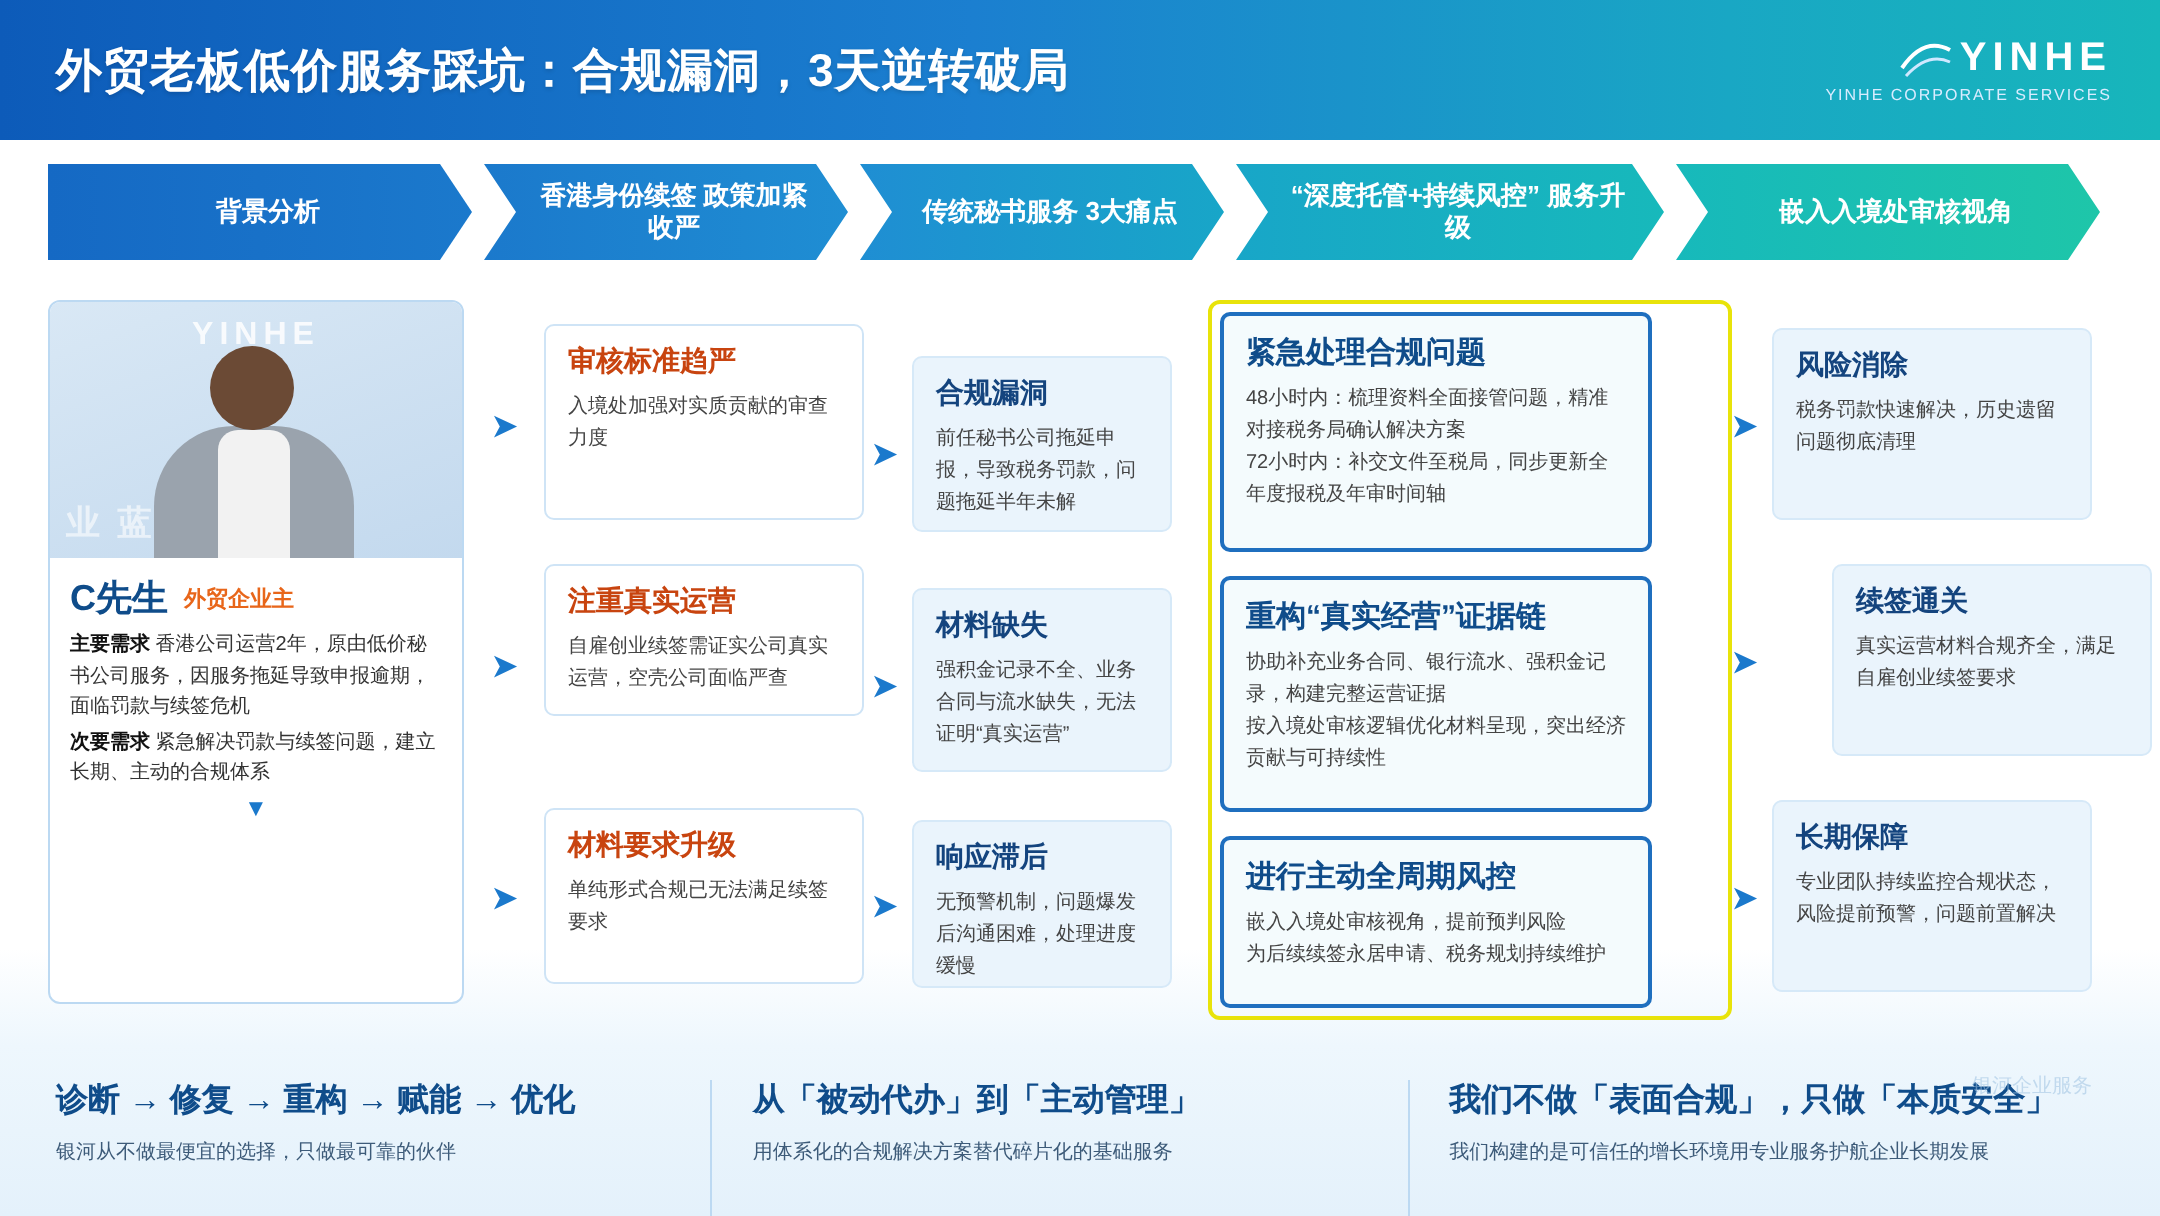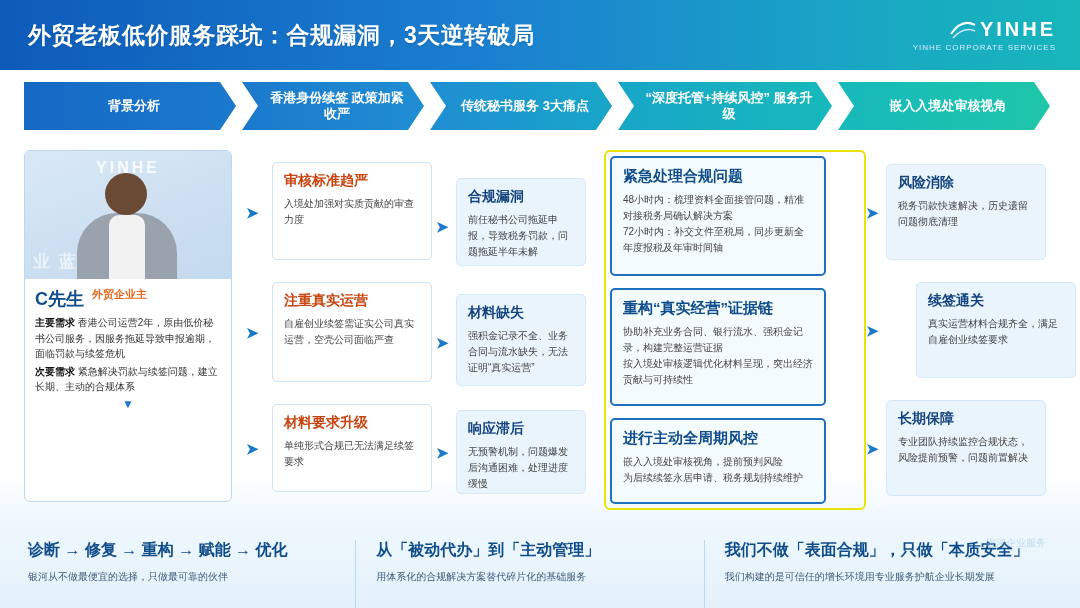--- a/index.html
+++ b/index.html
@@ -79,21 +79,21 @@
     background:#6b4a35;
   }
   .person-body {
     position:absolute; left:52px; top:62px; width:100px; height:70px;
     background:#9aa3ad; border-radius:40px 40px 0 0;
   }
   .person-shirt {
     position:absolute; left:84px; top:64px; width:36px; height:64px;
     background:#f2f2f2; border-radius:10px 10px 0 0;
   }
-  .prof-name { padding: 8px 10px 2px; display:flex; align-items:flex-start; gap:8px; }
+  .prof-name { padding: 8px 10px 2px; display:flex; align-items:center; gap:8px; }
   .prof-name .nm { font-size: 18px; font-weight: bold; color:#0f4c8a; }
   .prof-name .rl { font-size: 11px; font-weight: bold; color:#e8661a;font-family:Liberation Serif, serif; }
   .prof-text { padding: 2px 10px 0; font-size: 10px; color:#333; line-height: 1.55; }
   .prof-text b { color: #111; }
   .prof-arrow { text-align:center; color:#1b79cc; font-size: 12px; line-height: 1; margin: 3px 0 2px; }
   .bullets { padding: 0 8px; }
   .bullet {
     font-size: 10px; color:#1b4f86; line-height:1.5; padding: 2px 4px 2px 12px;
     position: relative; background:#eaf4fc; margin-bottom: 3px; border-radius:3px;
   }
@@ -106,21 +106,21 @@
   .box {
     position: absolute; border-radius: 5px; padding: 9px 11px;
     background: #ffffff;
   }
   .box .bt { font-size: 14px; font-weight: bold; margin-bottom: 6px; }
   .box .bx { font-size: 10px; line-height: 1.6; color:#444; }
 
   .col2 .box { border: 1px solid #cfe4f6; width: 160px; }
   .col2 .bt { color: #c8440f; }
   .b-c2-0 { left: 248px; top: 20px; height: 98px; }
-  .b-c2-1 { left: 248px; top: 140px; height: 100px; }
+  .b-c2-1 { left: 248px; top: 140px; height: 76px; }
   .b-c2-2 { left: 248px; top: 262px; height: 88px; }
 
   .col3 .box { background: #eaf4fc; border: 1px solid #d6e9f8; width: 130px; }
   .col3 .bt { color: #14447e; }
   .b-c3-0 { left: 432px; top: 36px; height: 88px; }
   .b-c3-1 { left: 432px; top: 152px; height: 92px; }
   .b-c3-2 { left: 432px; top: 268px; height: 84px; }
 
   .col4 .box {
     background: #f4fbfd; border: 2px solid #1f6fbf; width: 216px;

